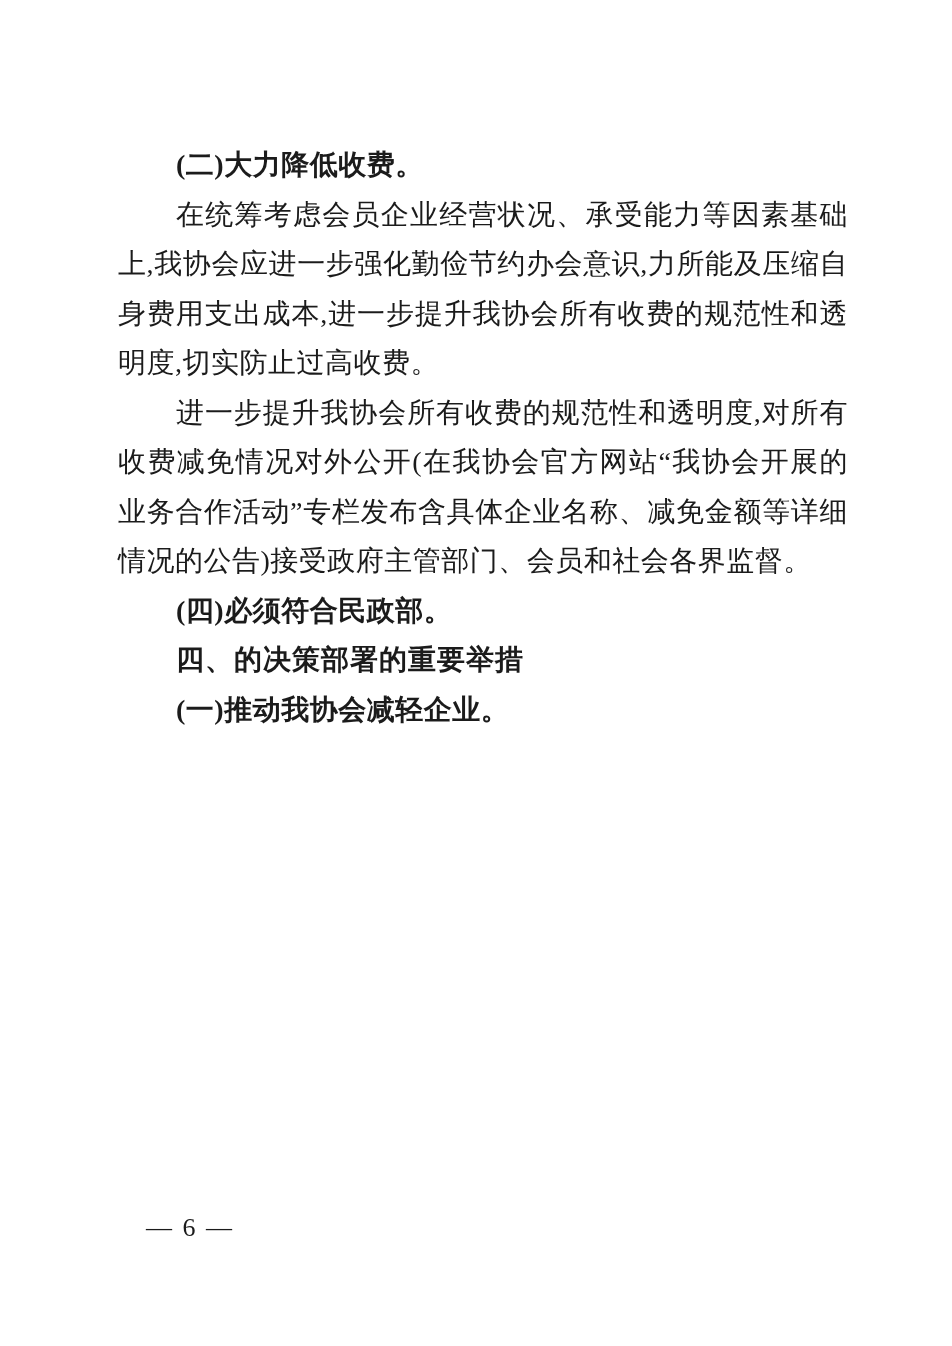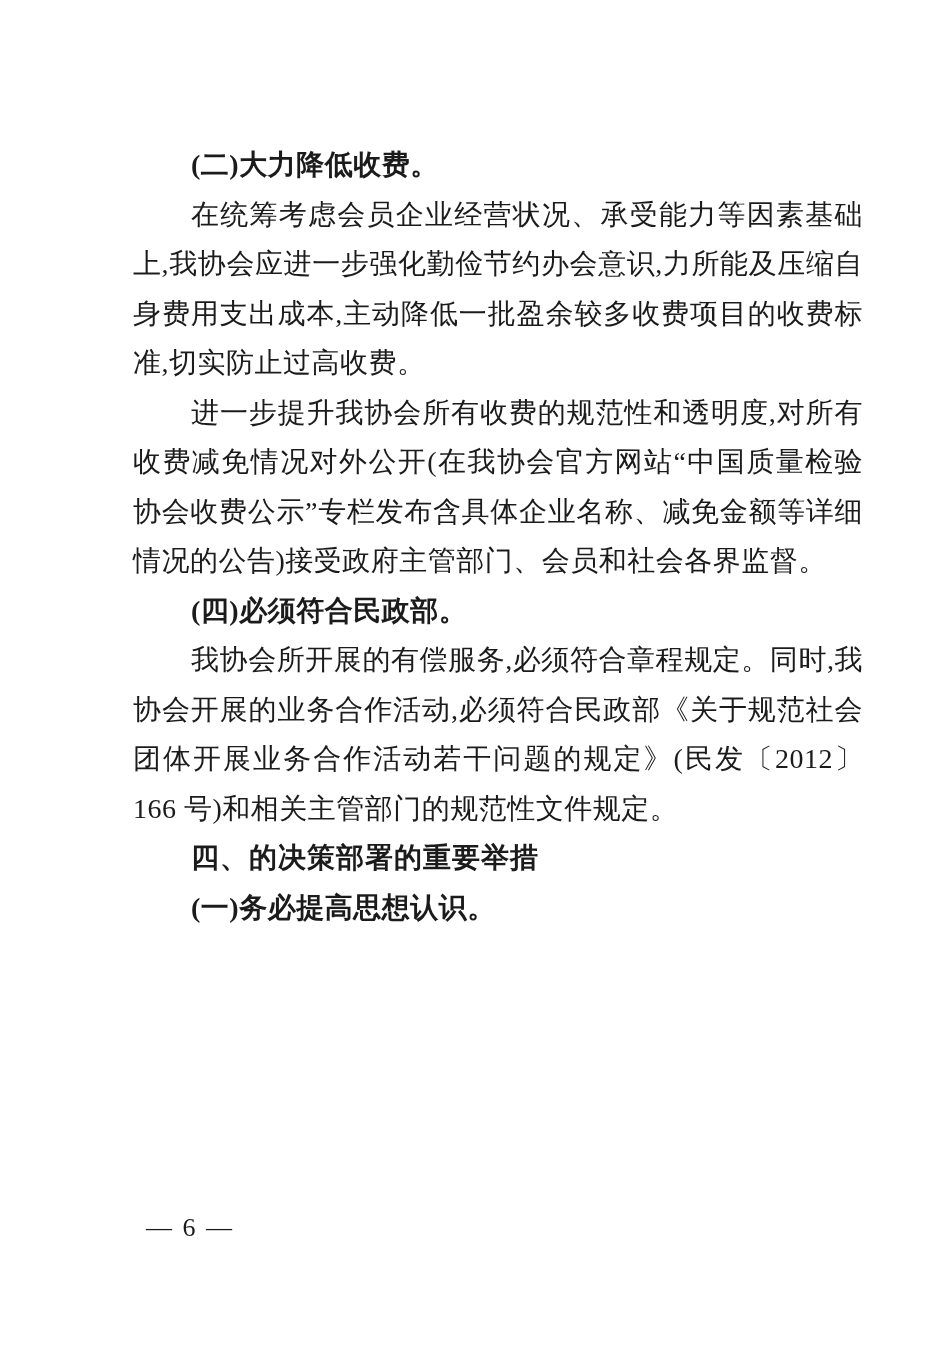--- a/index.html
+++ b/index.html
@@ -14,21 +14,20 @@
     background: #ffffff;
     overflow: hidden;
     font-family: "Liberation Serif", "DejaVu Serif", serif;
     color: #1b1b1b;
   }
   .text-block {
     position: absolute;
     left: 118px;
     top: 140px;
     width: 730px;
-    margin-left: 15px;
   }
   .para, .subheading, .section-heading {
     margin: 0;
     padding: 0;
     font-size: 28px;
     line-height: 49.5px;
     text-indent: 58px;
     font-weight: normal;
     letter-spacing: 0.5px;
   }
@@ -53,21 +52,20 @@
     letter-spacing: 2px;
     color: #1b1b1b;
   }
 </style>
 </head>
 <body>
 
 <main class="doc-page">
   <div class="text-block">
     <h3 class="subheading">(二)大力降低收费。</h3>
-    <p class="para">在统筹考虑会员企业经营状况、承受能力等因素基础上,我协会应进一步强化勤俭节约办会意识,力所能及压缩自身费用支出成本,主动降低一批盈余较多收费项目的收费标准,切实防止过高收费。</p>
-    <p class="para">进一步提升我协会所有收费的规范性和透明度,对所有收费减免情况对外公开(在我协会官方网站“中国质量检验协会收费公示”专栏发布含具体企业名称、减免金额等详细情况的公告)接受政府主管部门、会员和社会各界监督。</p>
+    <p class="para">在统筹考虑会员企业经营状况、承受能力等因素基础上,我协会应进一步强化勤俭节约办会意识,力所能及压缩自身费用支出成本,进一步提升我协会所有收费的规范性和透明度,切实防止过高收费。</p>
+    <p class="para">进一步提升我协会所有收费的规范性和透明度,对所有收费减免情况对外公开(在我协会官方网站“我协会开展的业务合作活动”专栏发布含具体企业名称、减免金额等详细情况的公告)接受政府主管部门、会员和社会各界监督。</p>
     <h3 class="subheading">(四)必须符合民政部。</h3>
-    <p class="para">我协会所开展的有偿服务,必须符合章程规定。同时,我协会开展的业务合作活动,必须符合民政部《关于规范社会团体开展业务合作活动若干问题的规定》(民发〔2012〕166 号)和相关主管部门的规范性文件规定。</p>
     <h2 class="section-heading">四、的决策部署的重要举措</h2>
-    <h3 class="subheading">(一)务必提高思想认识。</h3>
+    <h3 class="subheading">(一)推动我协会减轻企业。</h3>
   </div>
   <div class="page-number">— 6 —</div>
 </main>
 
 </body></html>

